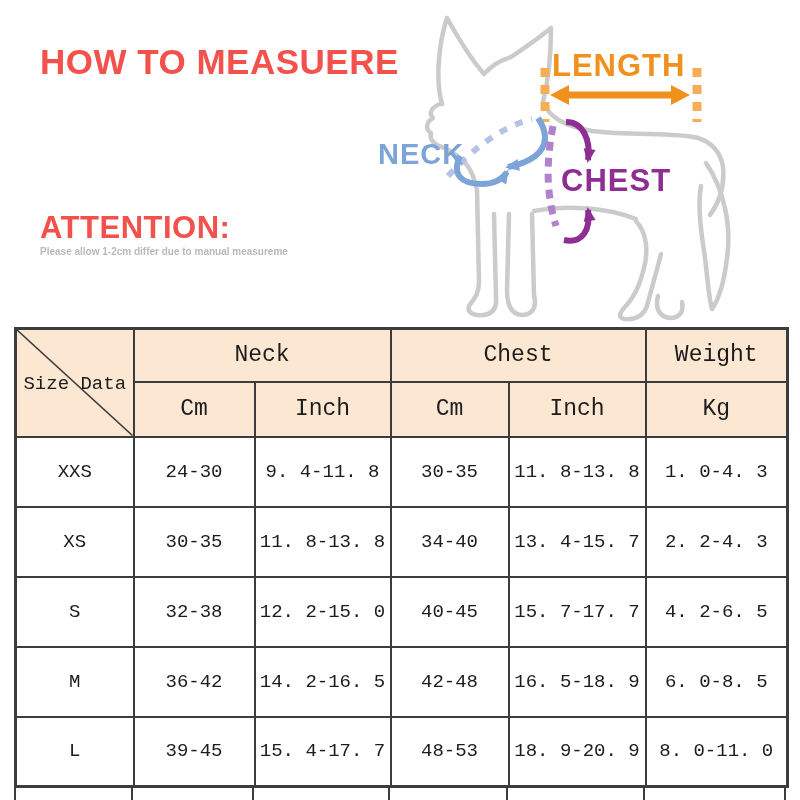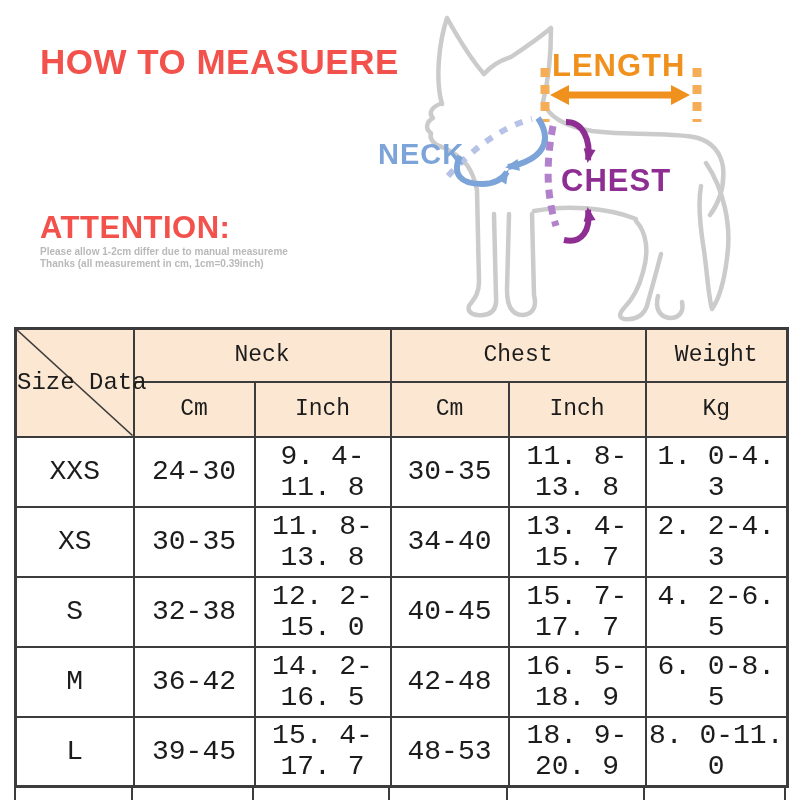--- a/index.html
+++ b/index.html
@@ -27,36 +27,35 @@
   .diagram-svg{position:absolute;left:390px;top:0;width:410px;height:332px;}
 
   
   .size-table{position:absolute;left:14px;top:327px;width:772px;height:458px;
               border-collapse:collapse;table-layout:fixed;
               font-family:"Liberation Mono",monospace;color:var(--c-text);}
   .size-table th,.size-table td{border:2px solid var(--c-border);text-align:center;
               vertical-align:middle;font-weight:normal;padding:0;}
   .size-table{border:3px solid var(--c-border);}
   .size-table th{background:var(--c-peach);font-size:23px;}
-  .size-table td{font-size:28px;background:#fff;}
+  .size-table td{font-size:19px;background:#fff;}
   .corner{position:relative;}
   .corner svg{position:absolute;left:0;top:0;width:100%;height:100%;}
-  .corner .corner-label{position:relative;z-index:2;font-size:24px;white-space:nowrap;}
+  .corner .corner-label{position:relative;z-index:2;font-size:19px;white-space:nowrap;}
   .stub{position:absolute;top:785px;width:2px;height:15px;background:var(--c-border);}
 </style>
 </head>
 <body>
 
 <div class="canvas">
 
   <div class="title">HOW TO MEASUERE</div>
   <div class="attention-title">ATTENTION:</div>
   <div class="attention-note">
     <div class="clip">Please allow 1-2cm differ due to manual measureme</div>
-    <div>Thanks (all measurement in cm, 1cm=0.39inch)</div>
   </div>
 
   <svg class="diagram-svg" viewBox="0 0 410 332">
     <defs>
       <marker id="mB" markerUnits="userSpaceOnUse" markerWidth="18" markerHeight="18" refX="13" refY="9" orient="auto">
         <path d="M2,3 L16,9 L2,15 Z" style="fill:var(--c-blue)"></path>
       </marker>
       <marker id="mP" markerUnits="userSpaceOnUse" markerWidth="18" markerHeight="18" refX="13" refY="9" orient="auto">
         <path d="M2,3 L16,9 L2,15 Z" style="fill:var(--c-purple)"></path>
       </marker>

